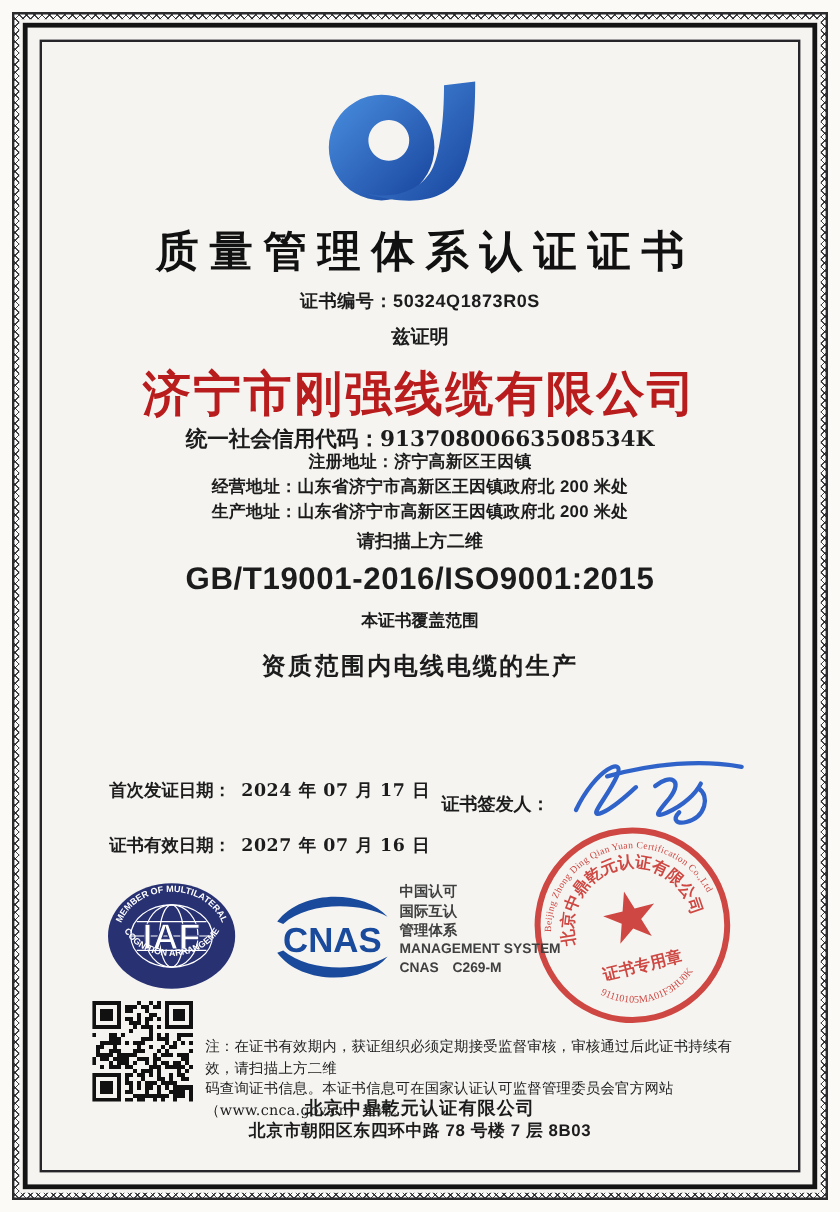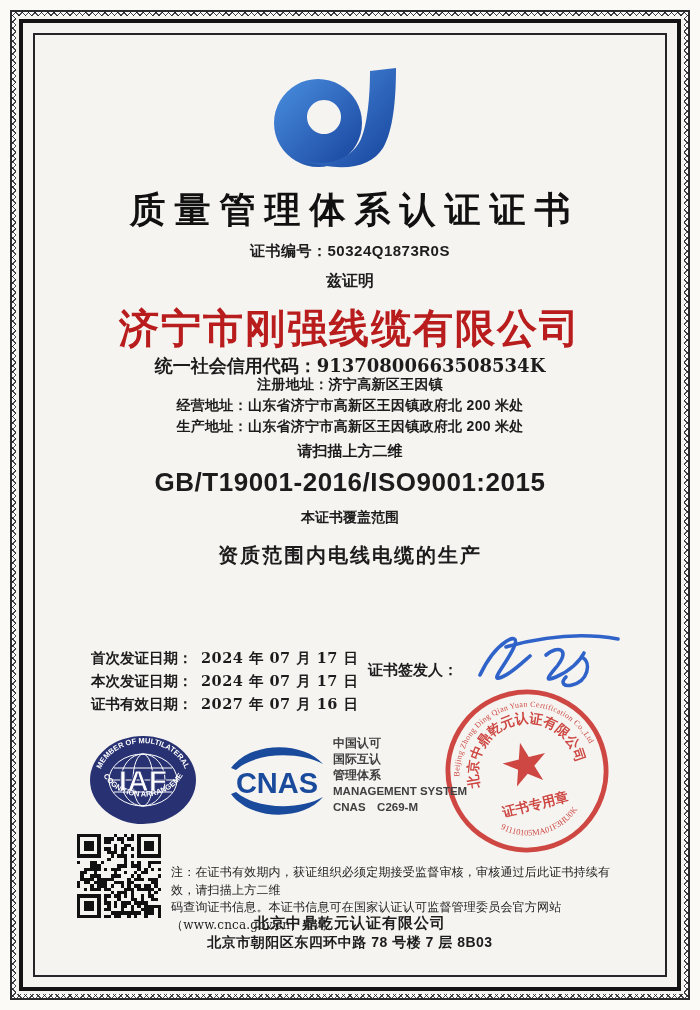--- a/index.html
+++ b/index.html
@@ -91,23 +91,20 @@
       <div class="abs ctr conform" style="top:407px;">请扫描上方二维</div>
 
       <div class="abs ctr standard" style="top:432px;">GB/T19001-2016/ISO9001:2015</div>
 
       <div class="abs ctr scopelabel" style="top:474px;">本证书覆盖范围</div>
 
       <div class="abs ctr scope" style="top:507px;">资质范围内电线电缆的生产</div>
 
       <div class="abs daterow serif" style="left:56px;top:614px;">
         <span class="lbl">首次发证日期：</span><span class="val">2024 年 07 月 17 日</span>
-      </div>
-      <div class="abs daterow serif" style="left:56px;top:637px;">
-        <span class="lbl">本次发证日期：</span><span class="val">2024 年 07 月 17 日</span>
       </div>
       <div class="abs daterow serif" style="left:56px;top:660px;">
         <span class="lbl">证书有效日期：</span><span class="val">2027 年 07 月 16 日</span>
       </div>
 
       <div class="abs signer serif" style="left:333px;top:626px;">证书签发人：</div>
 
       <svg class="abs" style="left:415px;top:588px;" width="178" height="78" viewBox="0 0 178 78">
         <g fill="none" stroke="#2f63c9" stroke-width="3.6" stroke-linecap="round">
           <path d="M30,52 C46,18 72,6 64,24 C56,42 38,60 52,54 C62,50 72,40 80,33"></path>

